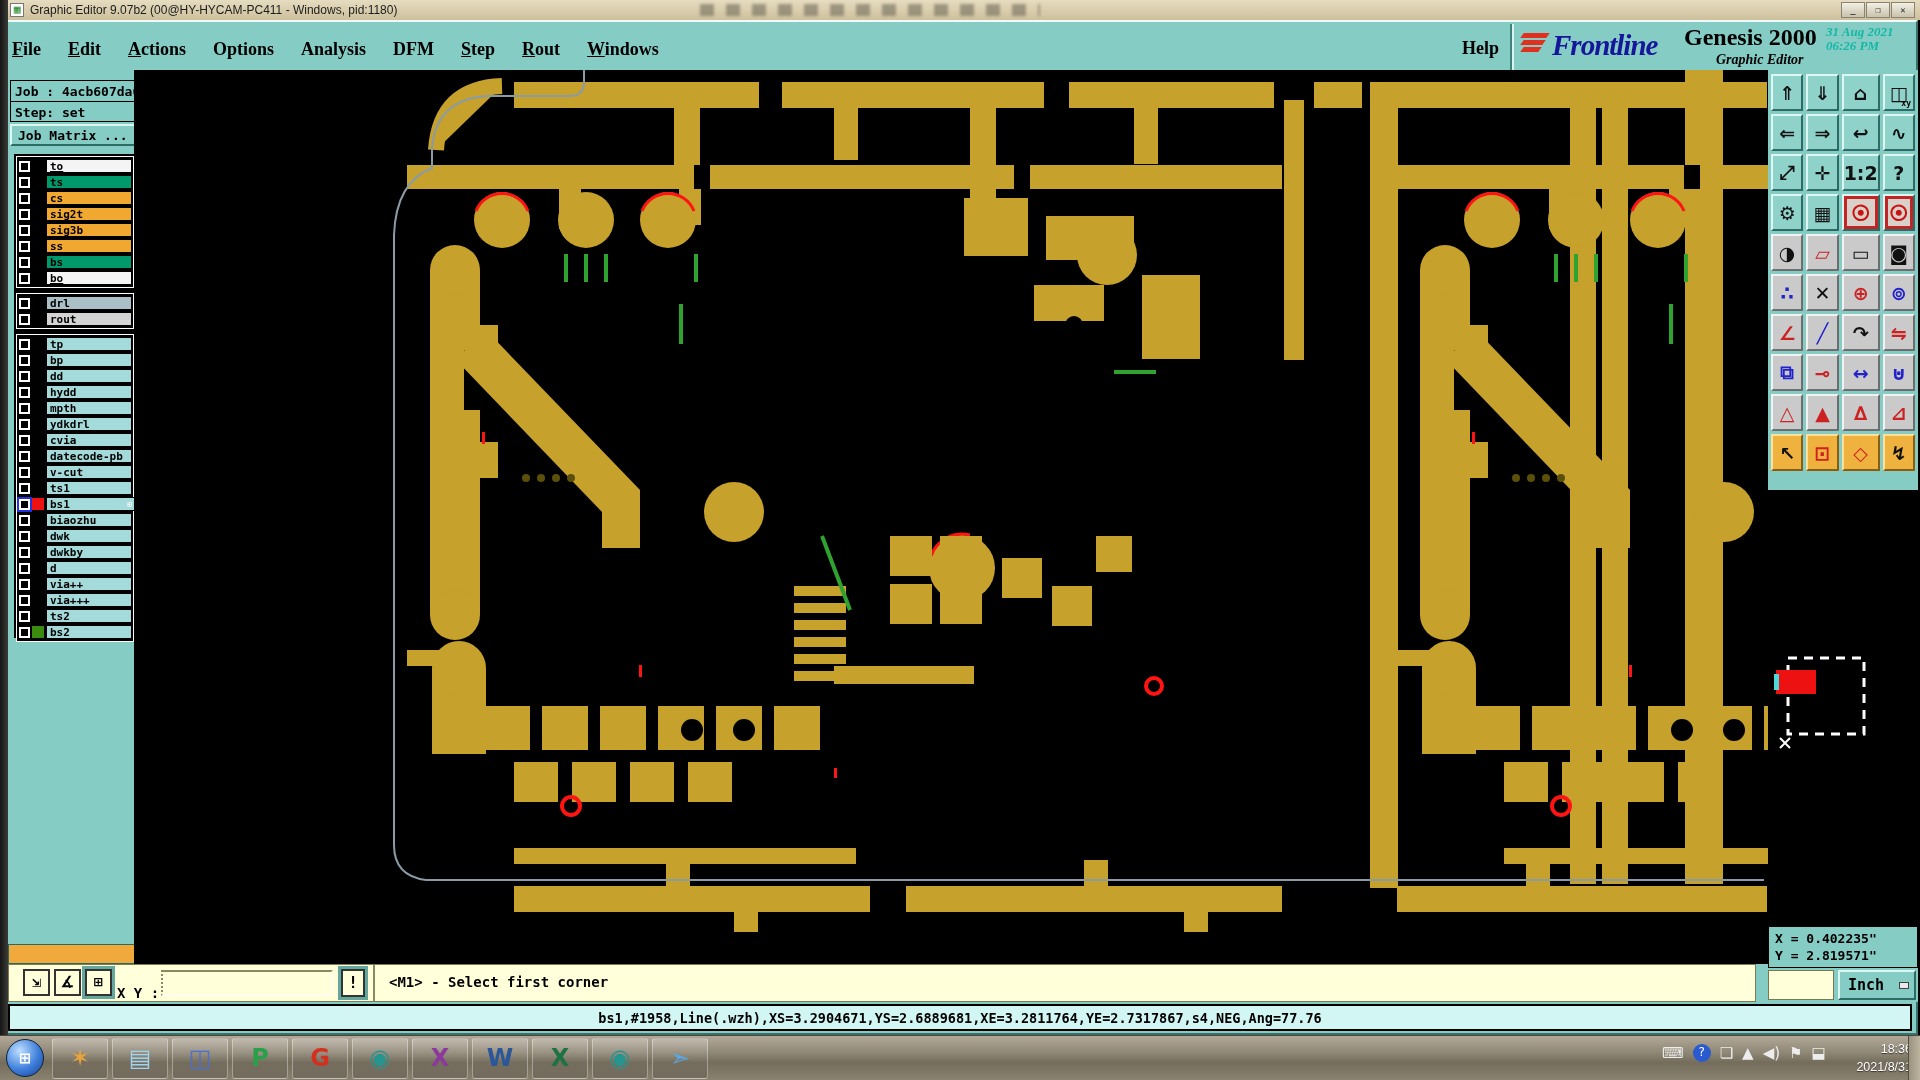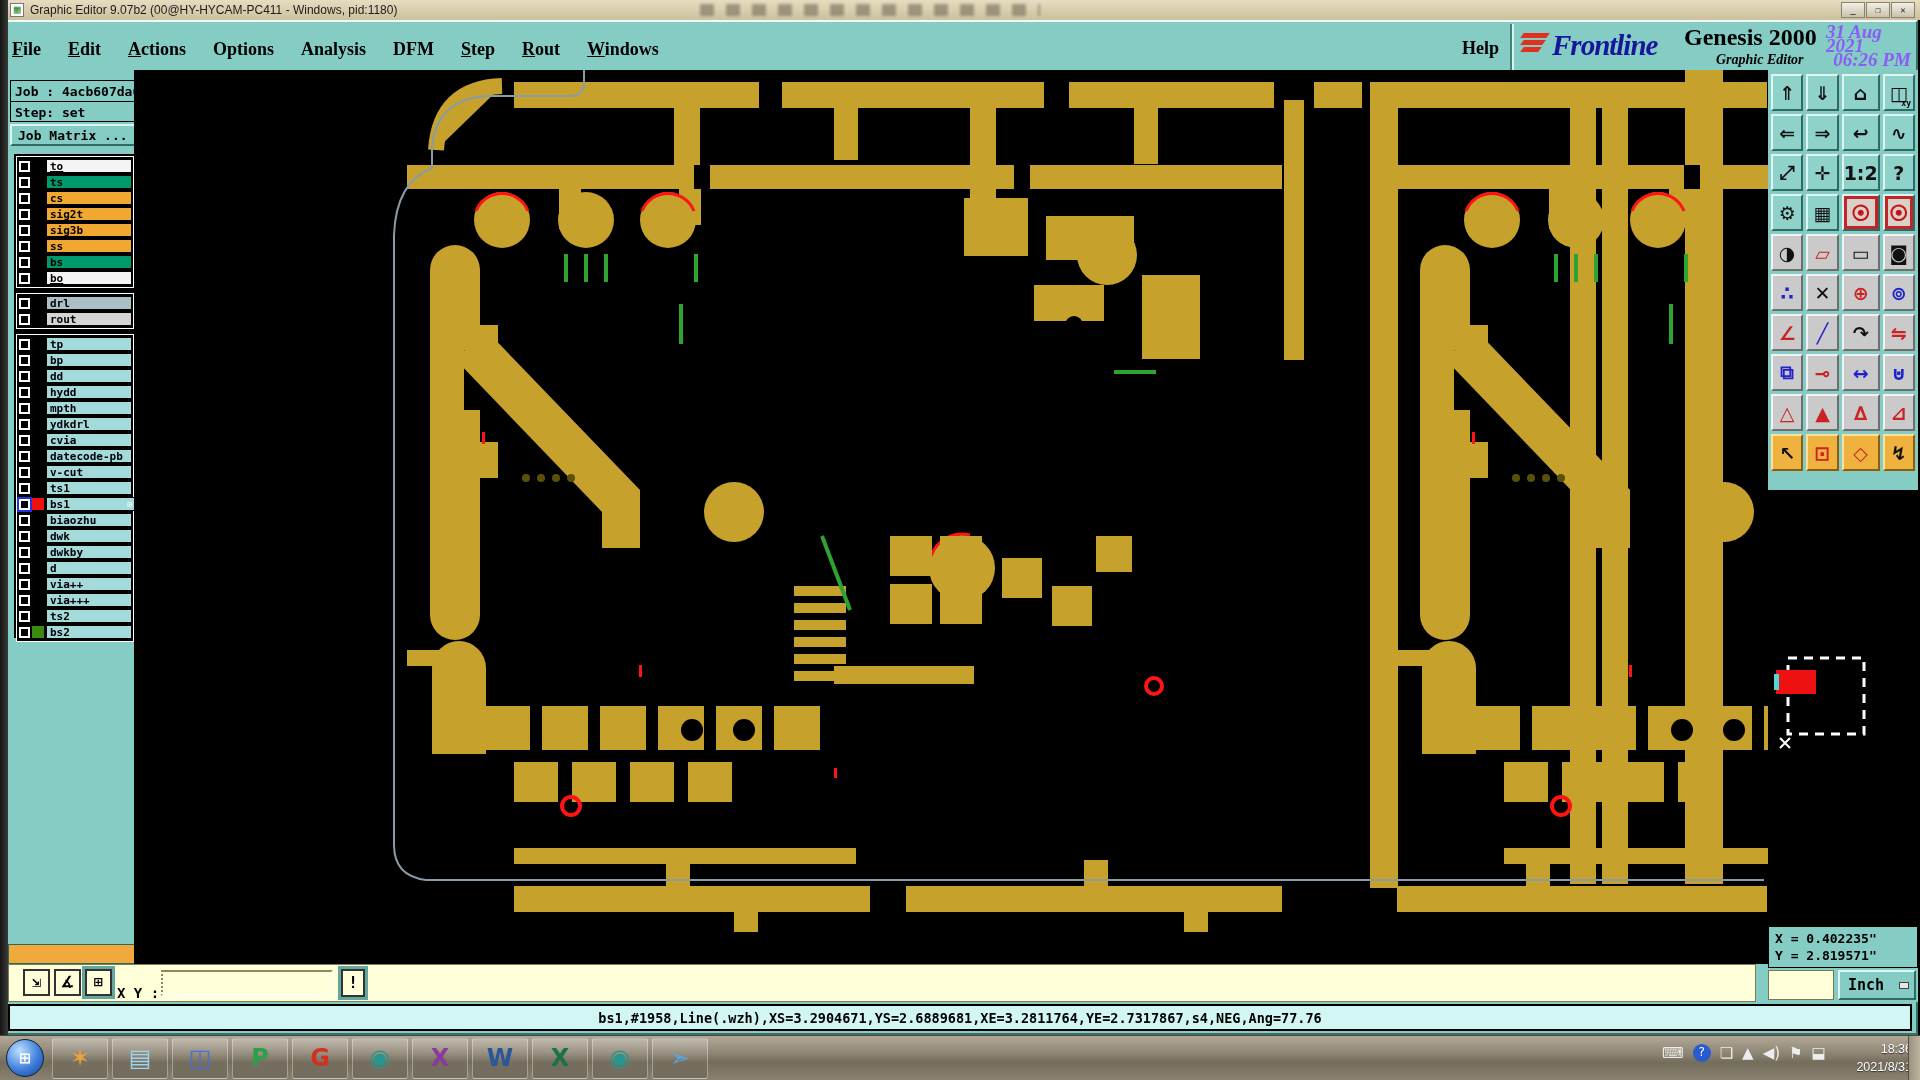--- a/index.html
+++ b/index.html
@@ -34,21 +34,21 @@
   .vsep{position:absolute;left:1510px;top:24px;width:4px;height:46px;
     border-left:2px solid #3F837C;border-right:2px solid #D8F4EF;}
   
   .logo{position:absolute;left:1522px;top:27px;width:176px;height:42px;}
   .stripe{position:absolute;left:0;height:5px;background:#E03020;transform:skewX(-35deg);}
   .logotext{position:absolute;left:30px;top:2px;font-family:"Liberation Serif",serif;
     font-style:italic;font-weight:bold;font-size:29px;color:#16169A;letter-spacing:-1px;}
   .genesis{position:absolute;left:1684px;top:24px;font-family:"Liberation Serif",serif;
     font-weight:bold;font-size:24px;color:#000;}
   .gdate{position:absolute;left:1826px;top:25px;width:92px;font-family:"Liberation Serif",serif;
-    font-weight:bold;font-style:italic;font-size:19px;line-height:14px;color:#8b5cf6;}
+    font-weight:bold;font-style:italic;font-size:13px;line-height:14px;color:#14b8a6;}
   .gsub{position:absolute;left:1716px;top:52px;font-family:"Liberation Serif",serif;
     font-weight:bold;font-style:italic;font-size:14px;color:#000;}
   
   .jobbox{position:absolute;left:10px;top:80px;width:152px;border:1px solid #000;background:var(--teal);}
   .jobrow{height:20px;font-size:13px;font-weight:bold;color:#000;padding:3px 0 0 4px;}
   .jobrow+.jobrow{border-top:1px solid #000;}
   .matrixbtn{position:absolute;left:10px;top:124px;width:152px;height:22px;background:var(--teal);
     border:2px solid;border-color:#DDF6F2 #2F6B65 #2F6B65 #DDF6F2;
     font-size:13px;font-weight:bold;padding:2px 0 0 6px;color:#000;cursor:default;}
   .layerpanel{position:absolute;left:14px;top:154px;width:122px;height:484px;background:#000;padding:2px;}
@@ -168,21 +168,21 @@
 
   <div class="logo">
     <div class="stripe" style="top:6px;width:26px"></div>
     <div class="stripe" style="top:13px;width:22px"></div>
     <div class="stripe" style="top:20px;width:18px"></div>
     <div class="logotext">Frontline</div>
   </div>
   <div class="genesis">Genesis 2000</div>
   <div class="gdate">
     <div>31 Aug 2021</div>
-    <div style="text-align:center">06:26 PM</div>
+    <div style="text-align:left">06:26 PM</div>
   </div>
   <div class="gsub">Graphic Editor</div>
 
   <div class="jobbox">
     <div class="jobrow">Job : 4acb607da0</div>
     <div class="jobrow">Step: set</div>
   </div>
   <div class="matrixbtn">Job Matrix ...</div>
   <div class="layerpanel">
       <div class="lgroup">
@@ -592,20 +592,21 @@
       <span>Inch</span>
       <span class="ind"></span>
     </div>
   </div>
 
   <div class="cmdbar">
     <span><div class="cbt" style="left: 14px;">⇲</div><div class="cbt" style="left: 45px;">∡</div><div class="cbt sel" style="left: 76px;">⊞</div></span>
     <div class="xylabel">X Y :</div>
     <input class="xyinput" value="" style="">
     <div class="bang">!</div>
+    <div class="prompt">&lt;M1&gt; - Select first corner</div>
   </div>
 
   <div class="statusbar">bs1,#1958,Line(.wzh),XS=3.2904671,YS=2.6889681,XE=3.2811764,YE=2.7317867,s4,NEG,Ang=77.76</div>
 
   <div class="taskbar">
     <div class="orb">⊞</div>
     <span><div class="ticon" style="left: 52px; color: rgb(232, 163, 61);">✶</div><div class="ticon" style="left: 112px; color: rgb(158, 212, 240);">▤</div><div class="ticon" style="left: 172px; color: rgb(74, 111, 212);">◫</div><div class="ticon" style="left: 232px; color: rgb(42, 160, 74);">P</div><div class="ticon" style="left: 292px; color: rgb(212, 48, 32);">G</div><div class="ticon" style="left: 352px; color: rgb(39, 149, 143);">◉</div><div class="ticon" style="left: 412px; color: rgb(139, 58, 155);">X</div><div class="ticon" style="left: 472px; color: rgb(43, 87, 154);">W</div><div class="ticon" style="left: 532px; color: rgb(30, 113, 69);">X</div><div class="ticon" style="left: 592px; color: rgb(39, 149, 143);">◉</div><div class="ticon" style="left: 652px; color: rgb(88, 168, 232);">➣</div></span>
     <div class="tray">
         <span class="ti ">⌨</span>
         <span class="ti ti-help">?</span>

